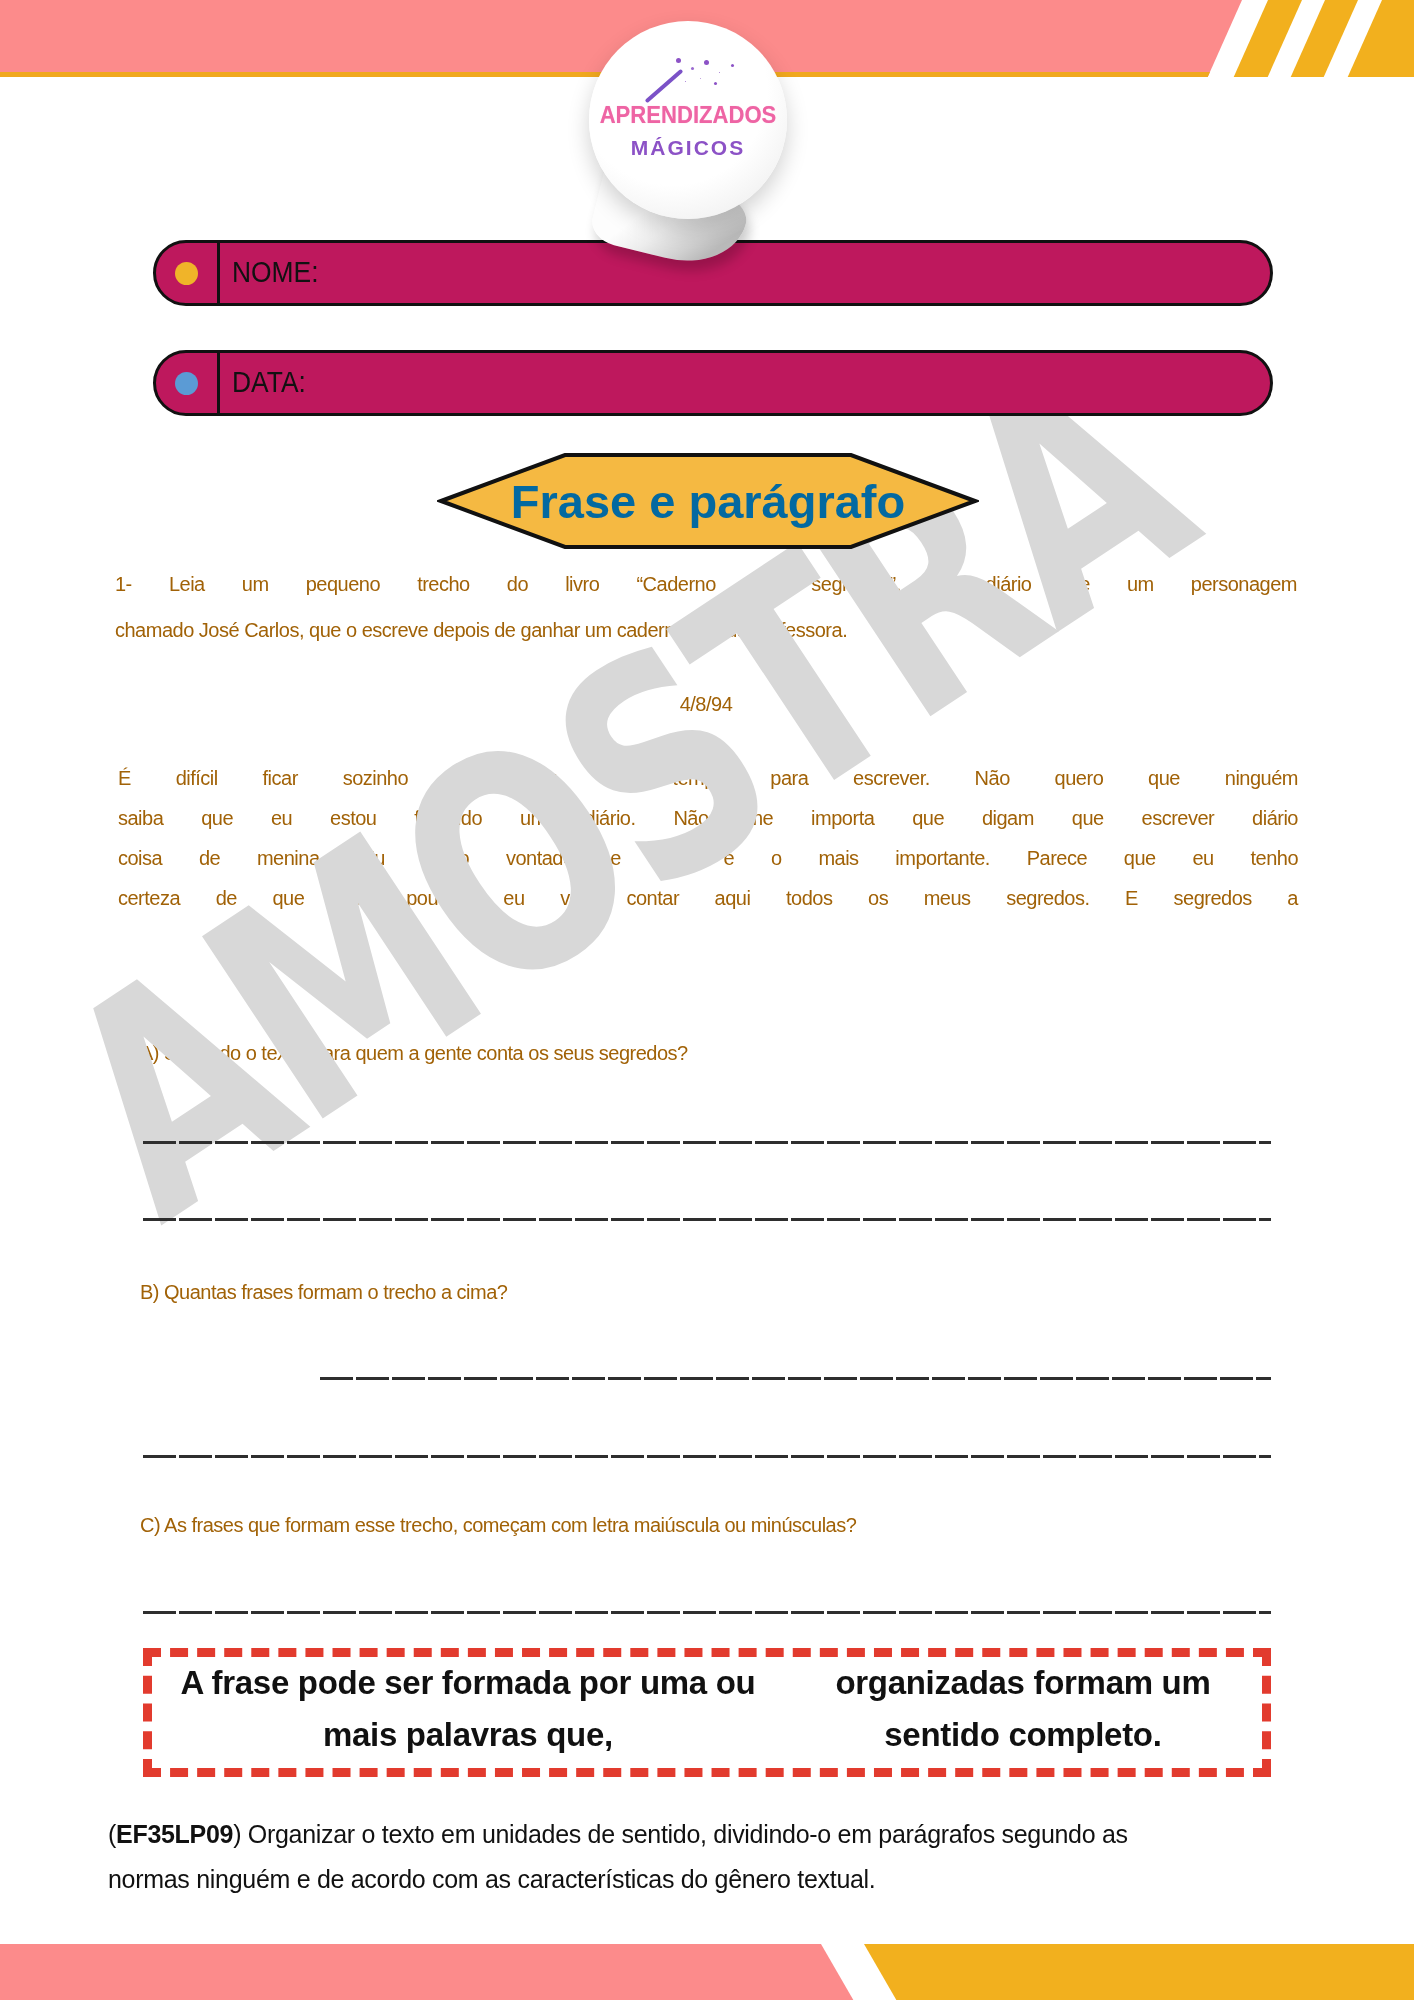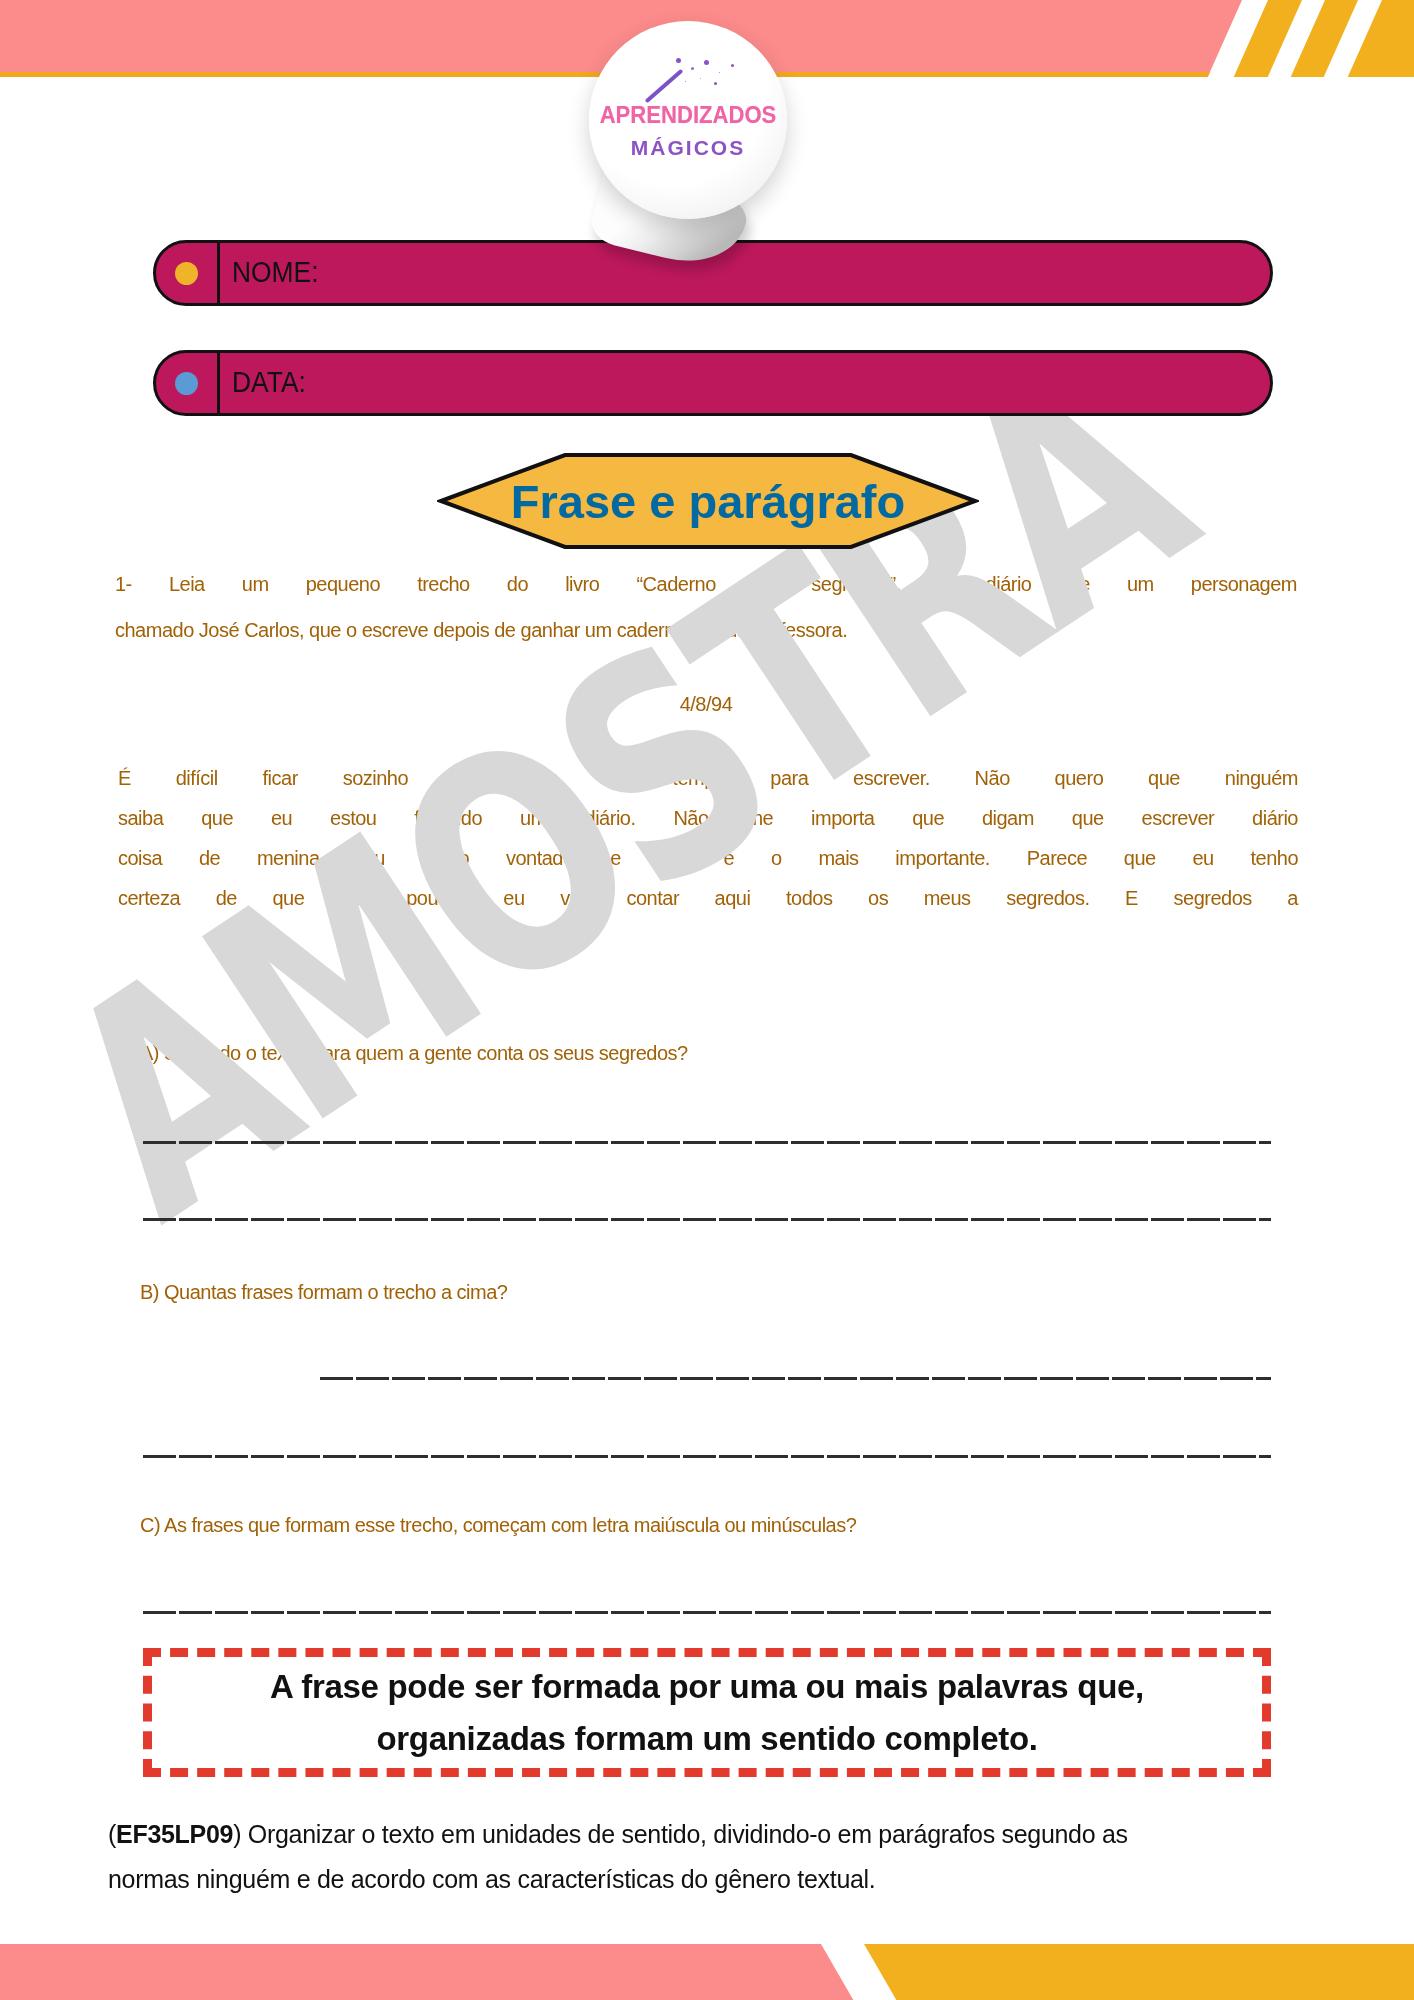--- a/index.html
+++ b/index.html
@@ -78,21 +78,21 @@
   .ans.b1{left:320px;top:1377px;width:951px;}
   .ans.b2{left:143px;top:1455px;width:1128px;}
   .ans.c1{left:143px;top:1611px;width:1128px;}
   
   .watermark{position:absolute;left:-150px;top:648px;width:1450px;height:360px;z-index:2;
     font-family:"DejaVu Sans", sans-serif;font-weight:bold;font-size:300px;line-height:360px;
     color:#D8D8D8;text-align:center;letter-spacing:-10px;white-space:nowrap;
     transform:rotate(-33.5deg) scaleX(0.78);transform-origin:50% 50%;}
   
   .tip-box{position:absolute;left:143px;top:1648px;width:1128px;height:129px;box-sizing:border-box;
-    border:9px dashed #E23B2E;z-index:3;display:flex;flex-direction:column;justify-content:center;}
+    border:9px dashed #E23B2E;z-index:3;display:flex;flex-direction:row;justify-content:center;}
   .tip-line{text-align:center;font-size:33px;font-weight:bold;line-height:52px;color:#111;letter-spacing:-0.3px;}
   
   .footer{position:absolute;left:108px;top:1796px;width:1180px;font-size:25px;line-height:45px;
     letter-spacing:-0.3px;color:#111;z-index:3;margin-top:16px;}
   .footer b{font-weight:bold;}
 </style>
 </head>
 <body>
 
 <div class="top-band">

